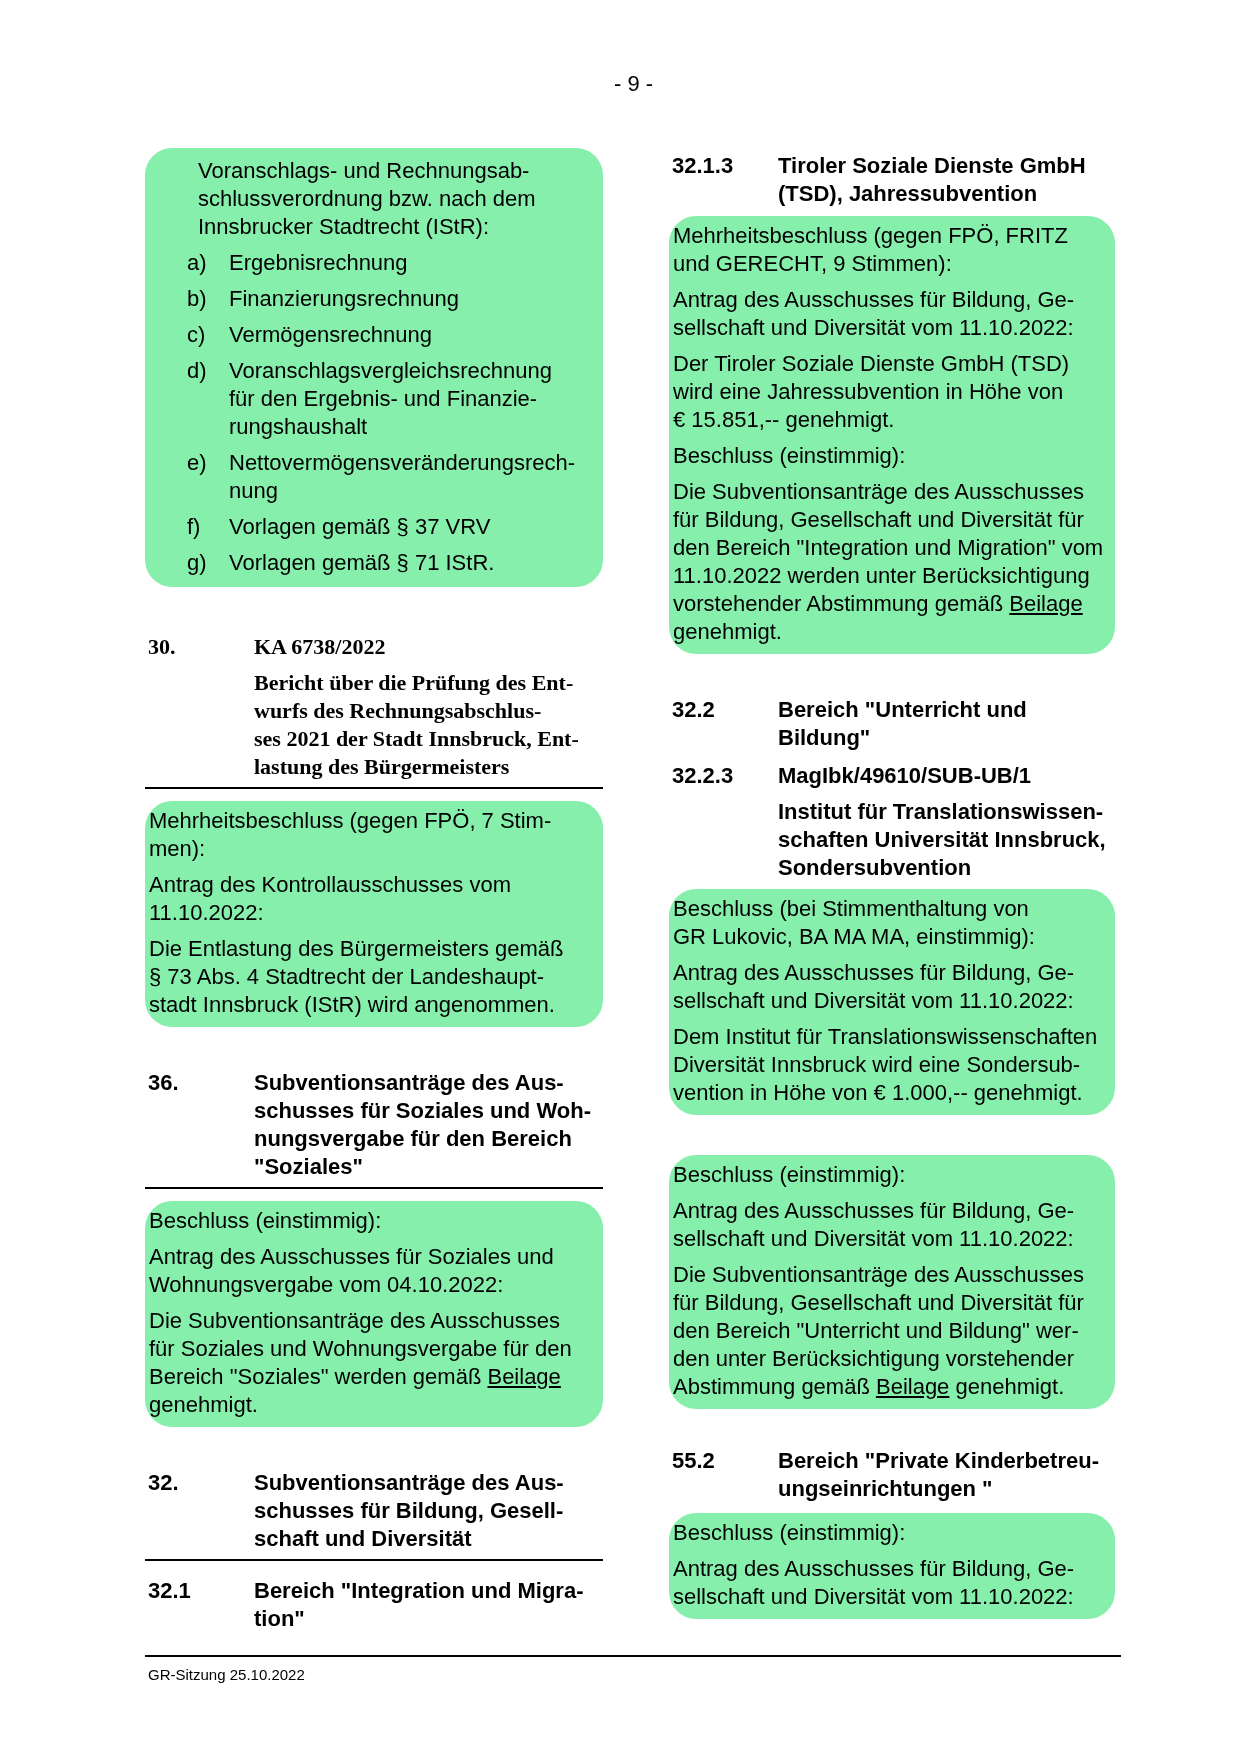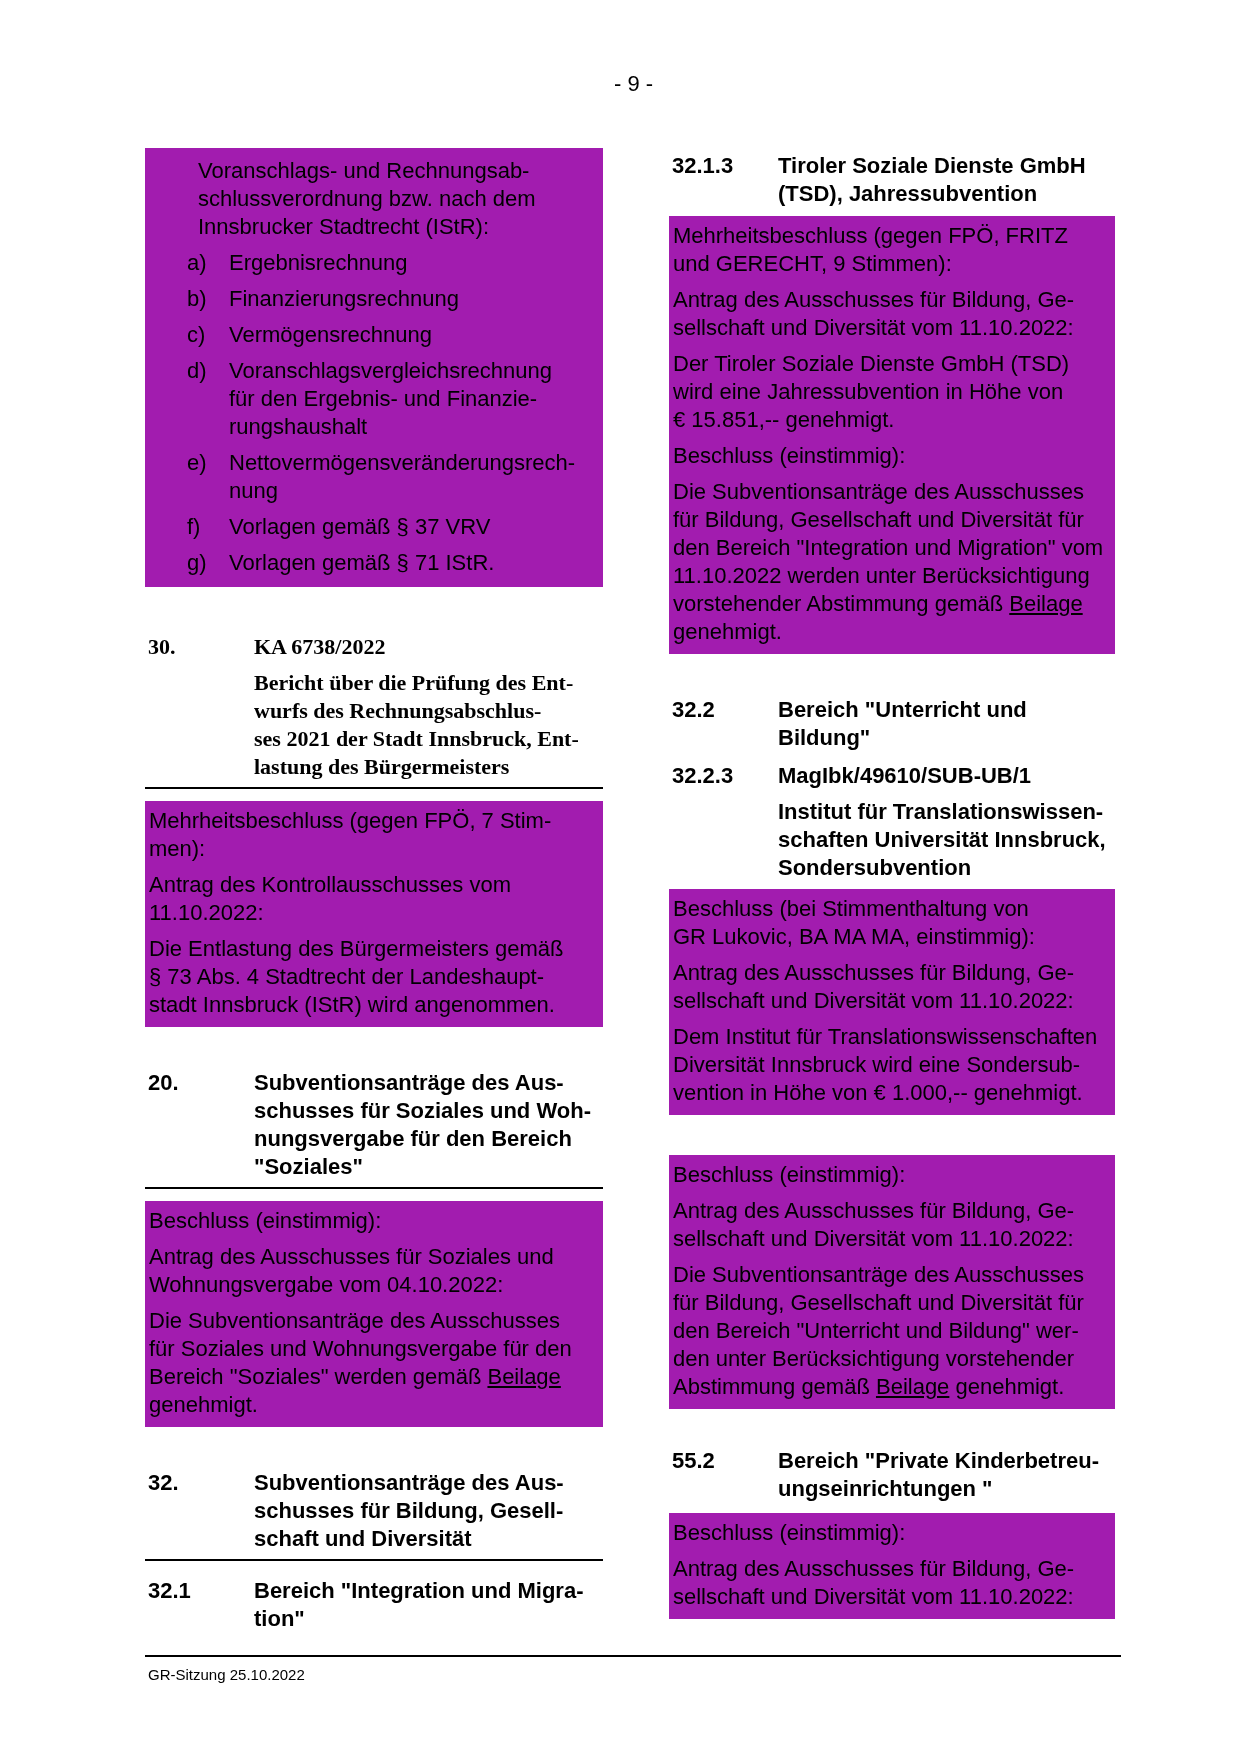--- a/index.html
+++ b/index.html
@@ -9,21 +9,21 @@
     background:#ffffff;
     font-family:"Liberation Sans","DejaVu Sans",sans-serif;
     font-size:22px;line-height:28px;color:#000;
     overflow:hidden;
   }
   .pagenum{position:absolute;top:70px;left:614px;white-space:pre;}
   .col{position:absolute;top:0;}
   .col-left{left:145px;top:148px;width:458px;}
   .col-right{left:669px;top:152px;width:446px;}
 
-  .gbox{background:#a21caf;padding:6px 4px 8px 4px;}
+  .gbox{background:#86efac;padding:6px 4px 8px 4px;border-radius:27px;}
   .gp{margin:0;white-space:pre-line;}
   .gp + .gp{margin-top:8px;}
   .u{text-decoration:underline;}
 
   .carry{padding:9px 4px 10px 5px;}
   .carry-intro{margin:0 0 0 48px;white-space:pre-line;}
   .cl-item{display:grid;grid-template-columns:42px 1fr;margin:8px 0 0 37px;}
   .cl-label{display:block;}
   .cl-text{white-space:pre-line;}
 
@@ -109,21 +109,21 @@
       <p class="gp">Mehrheitsbeschluss (gegen FPÖ, 7 Stim-
 men):</p>
       <p class="gp">Antrag des Kontrollausschusses vom
 11.10.2022:</p>
       <p class="gp">Die Entlastung des Bürgermeisters gemäß
 § 73 Abs. 4 Stadtrecht der Landeshaupt-
 stadt Innsbruck (IStR) wird angenommen.</p>
     </div>
 
     <div class="hd mt42">
-      <span class="hd-num">20.</span>
+      <span class="hd-num">36.</span>
       <span class="hd-title">Subventionsanträge des Aus-
 schusses für Soziales und Woh-
 nungsvergabe für den Bereich
 "Soziales"</span>
     </div>
     <div class="rule"></div>
 
     <div class="gbox mt12">
       <p class="gp">Beschluss (einstimmig):</p>
       <p class="gp">Antrag des Ausschusses für Soziales und

